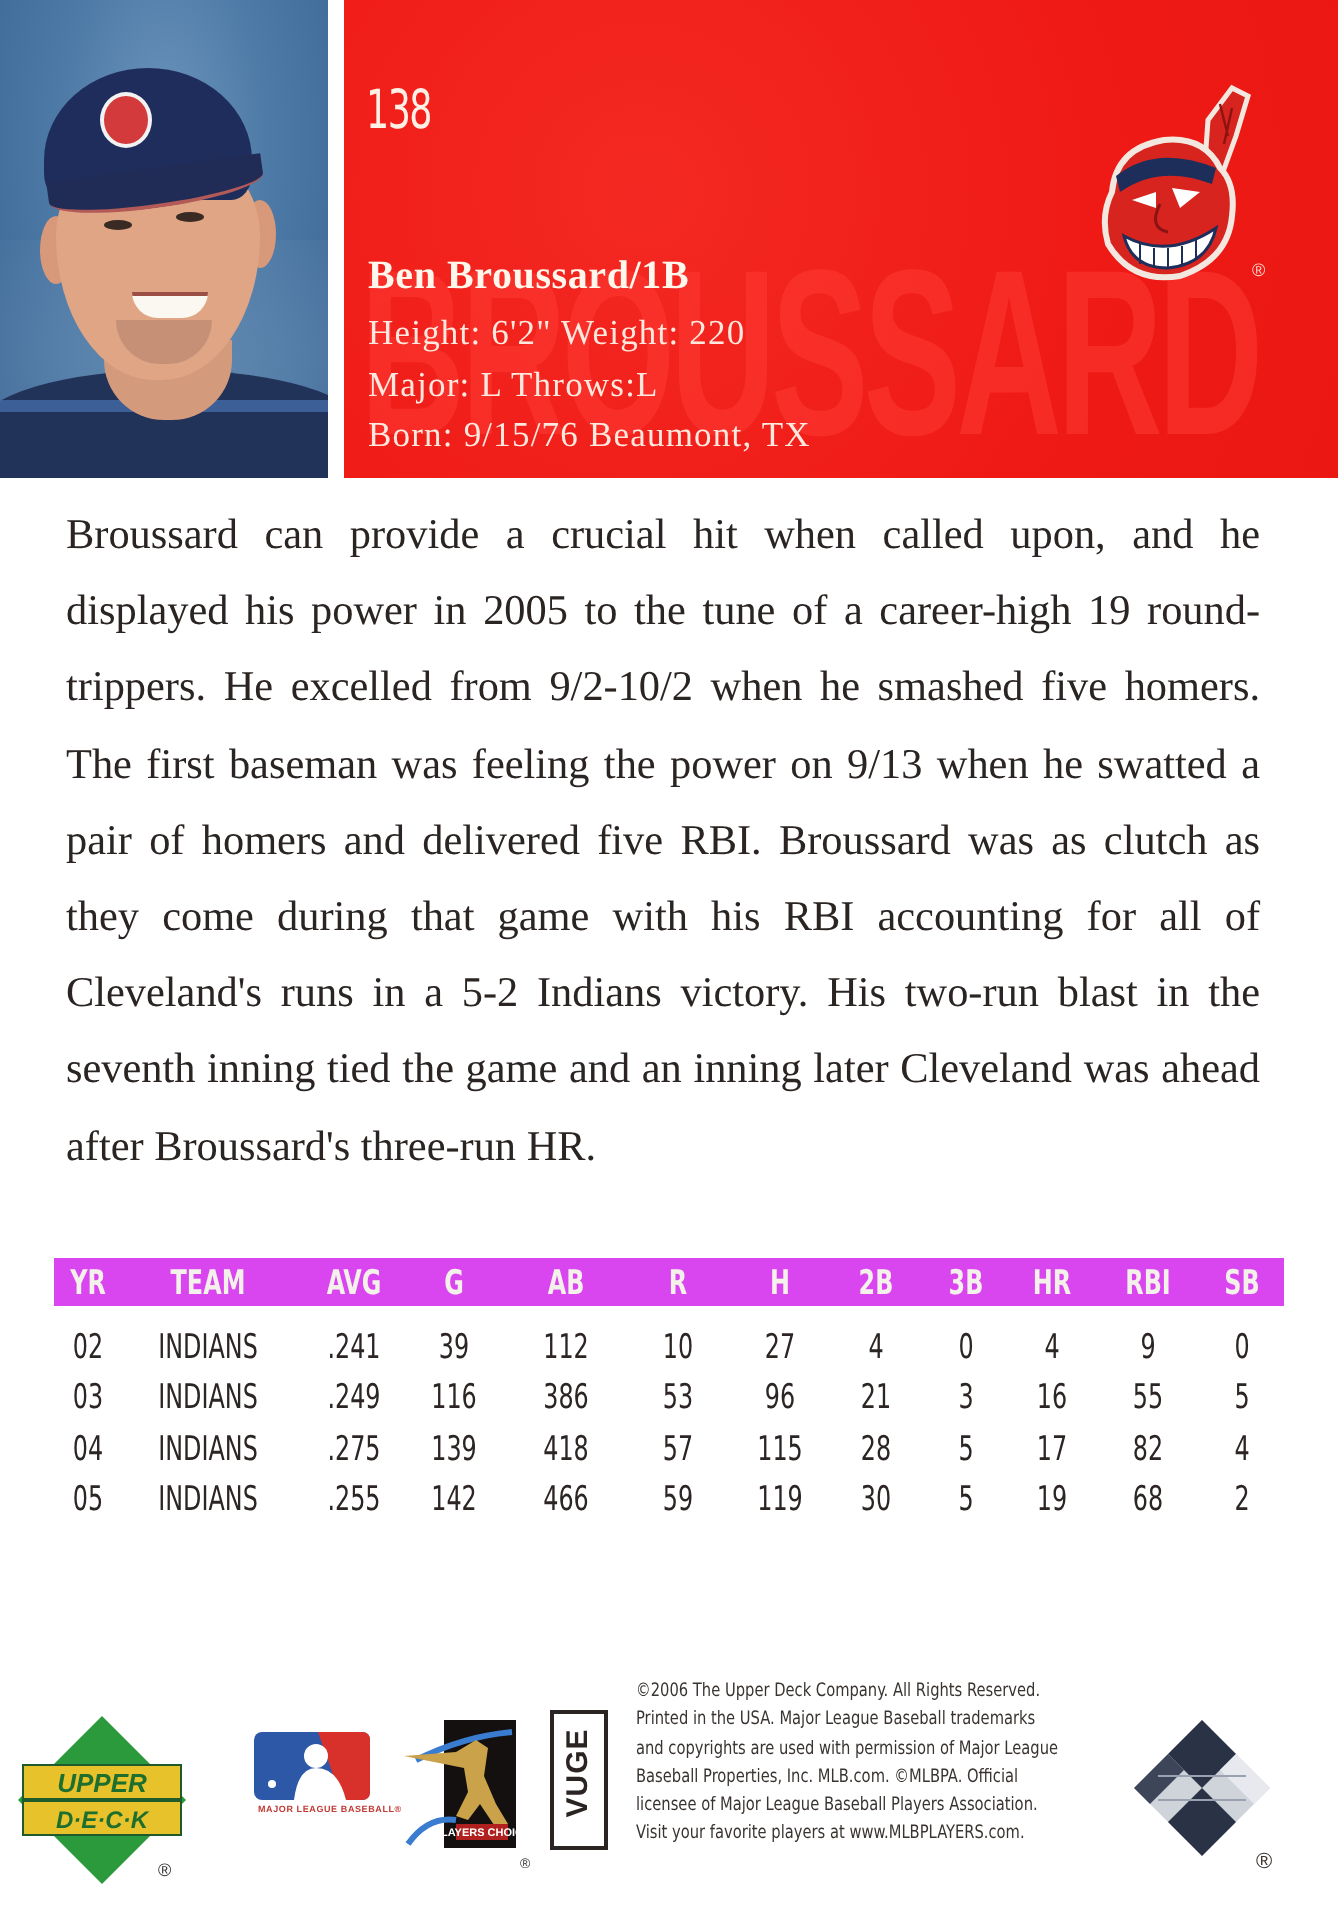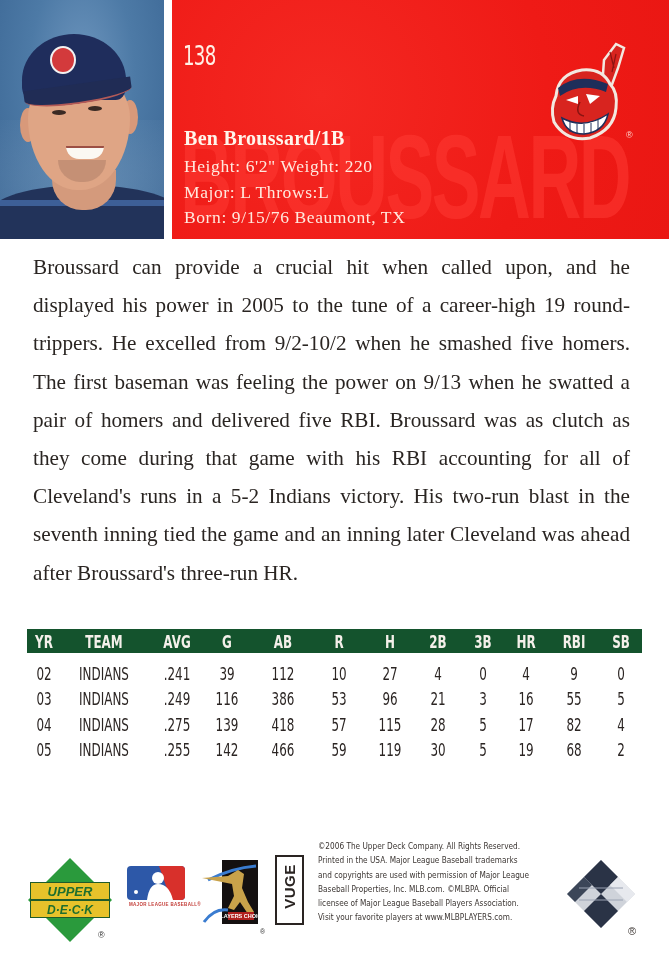--- a/index.html
+++ b/index.html
@@ -37,28 +37,28 @@
   .bio-born { top:207px; }
 
   .team-logo { position:absolute; left:372px; top:38px; width:90px; height:110px; }
   .team-logo .reg { position:absolute; left:82px; top:92px; font-family:"Liberation Sans", sans-serif; font-size:9px; color:#ffd0c8; }
 
   
   .bio-text { position:absolute; left:33px; top:248px; width:597px; font-family:"Liberation Serif", serif; font-size:21.2px; line-height:38.2px; color:#2a2522; text-align:justify; text-align-last:left; }
 
   
   .stats { position:absolute; left:27px; top:629px; width:615px; border-collapse:collapse; font-family:"DejaVu Sans Condensed","DejaVu Sans", sans-serif; }
-  .stats-head { background:#14532d; height:28px; }
+  .stats-head { background:#d946ef; height:28px; }
   .stats .row { position:absolute; left:0; width:615px; height:24px; }
   .stats .cell { position:absolute; top:0; text-align:center; font-size:17px; color:#2b2523; transform:scaleX(.78); white-space:nowrap; }
   .stats-head .cell { color:#f4f0ea; font-weight:bold; font-size:17px; top:3px; }
   .stats .totals .cell { font-weight:bold; color:#1f1816; }
 
   
-  .ud-logo { position:absolute; left:28px; top:858px; width:84px; height:84px; }
+  .ud-logo { position:absolute; left:9px; top:858px; width:84px; height:84px; }
   .mlb-logo { position:absolute; left:127px; top:866px; width:58px; height:36px; }
   .mlb-text { position:absolute; left:129px; top:902px; font-family:"Liberation Sans", sans-serif; font-size:4.5px; color:#c23a35; letter-spacing:.3px; font-weight:bold; }
   .players-logo { position:absolute; left:198px; top:858px; width:72px; height:78px; }
   .vuge-box { position:absolute; left:275px; top:855px; width:25px; height:66px; border:2px solid #2a2422; }
   .vuge-text { position:absolute; left:-21px; top:21px; width:66px; text-align:center; transform:rotate(-90deg); font-family:"Liberation Sans", sans-serif; font-weight:bold; font-size:15px; color:#2a2422; letter-spacing:.5px; }
   .legal { position:absolute; left:318px; top:839px; width:228px; font-family:"DejaVu Sans Condensed","DejaVu Sans", sans-serif; font-size:9.3px; line-height:14.3px; color:#3a3431; text-align:justify; text-align-last:left; }
   .legal div { transform:scaleX(.88); transform-origin:left top; width:260px; white-space:nowrap; }
   .hologram { position:absolute; left:565px; top:858px; width:72px; height:72px; }
   .holo-reg { position:absolute; left:628px; top:925px; font-family:"Liberation Sans", sans-serif; font-size:11px; color:#3a3431; }
 </style>

